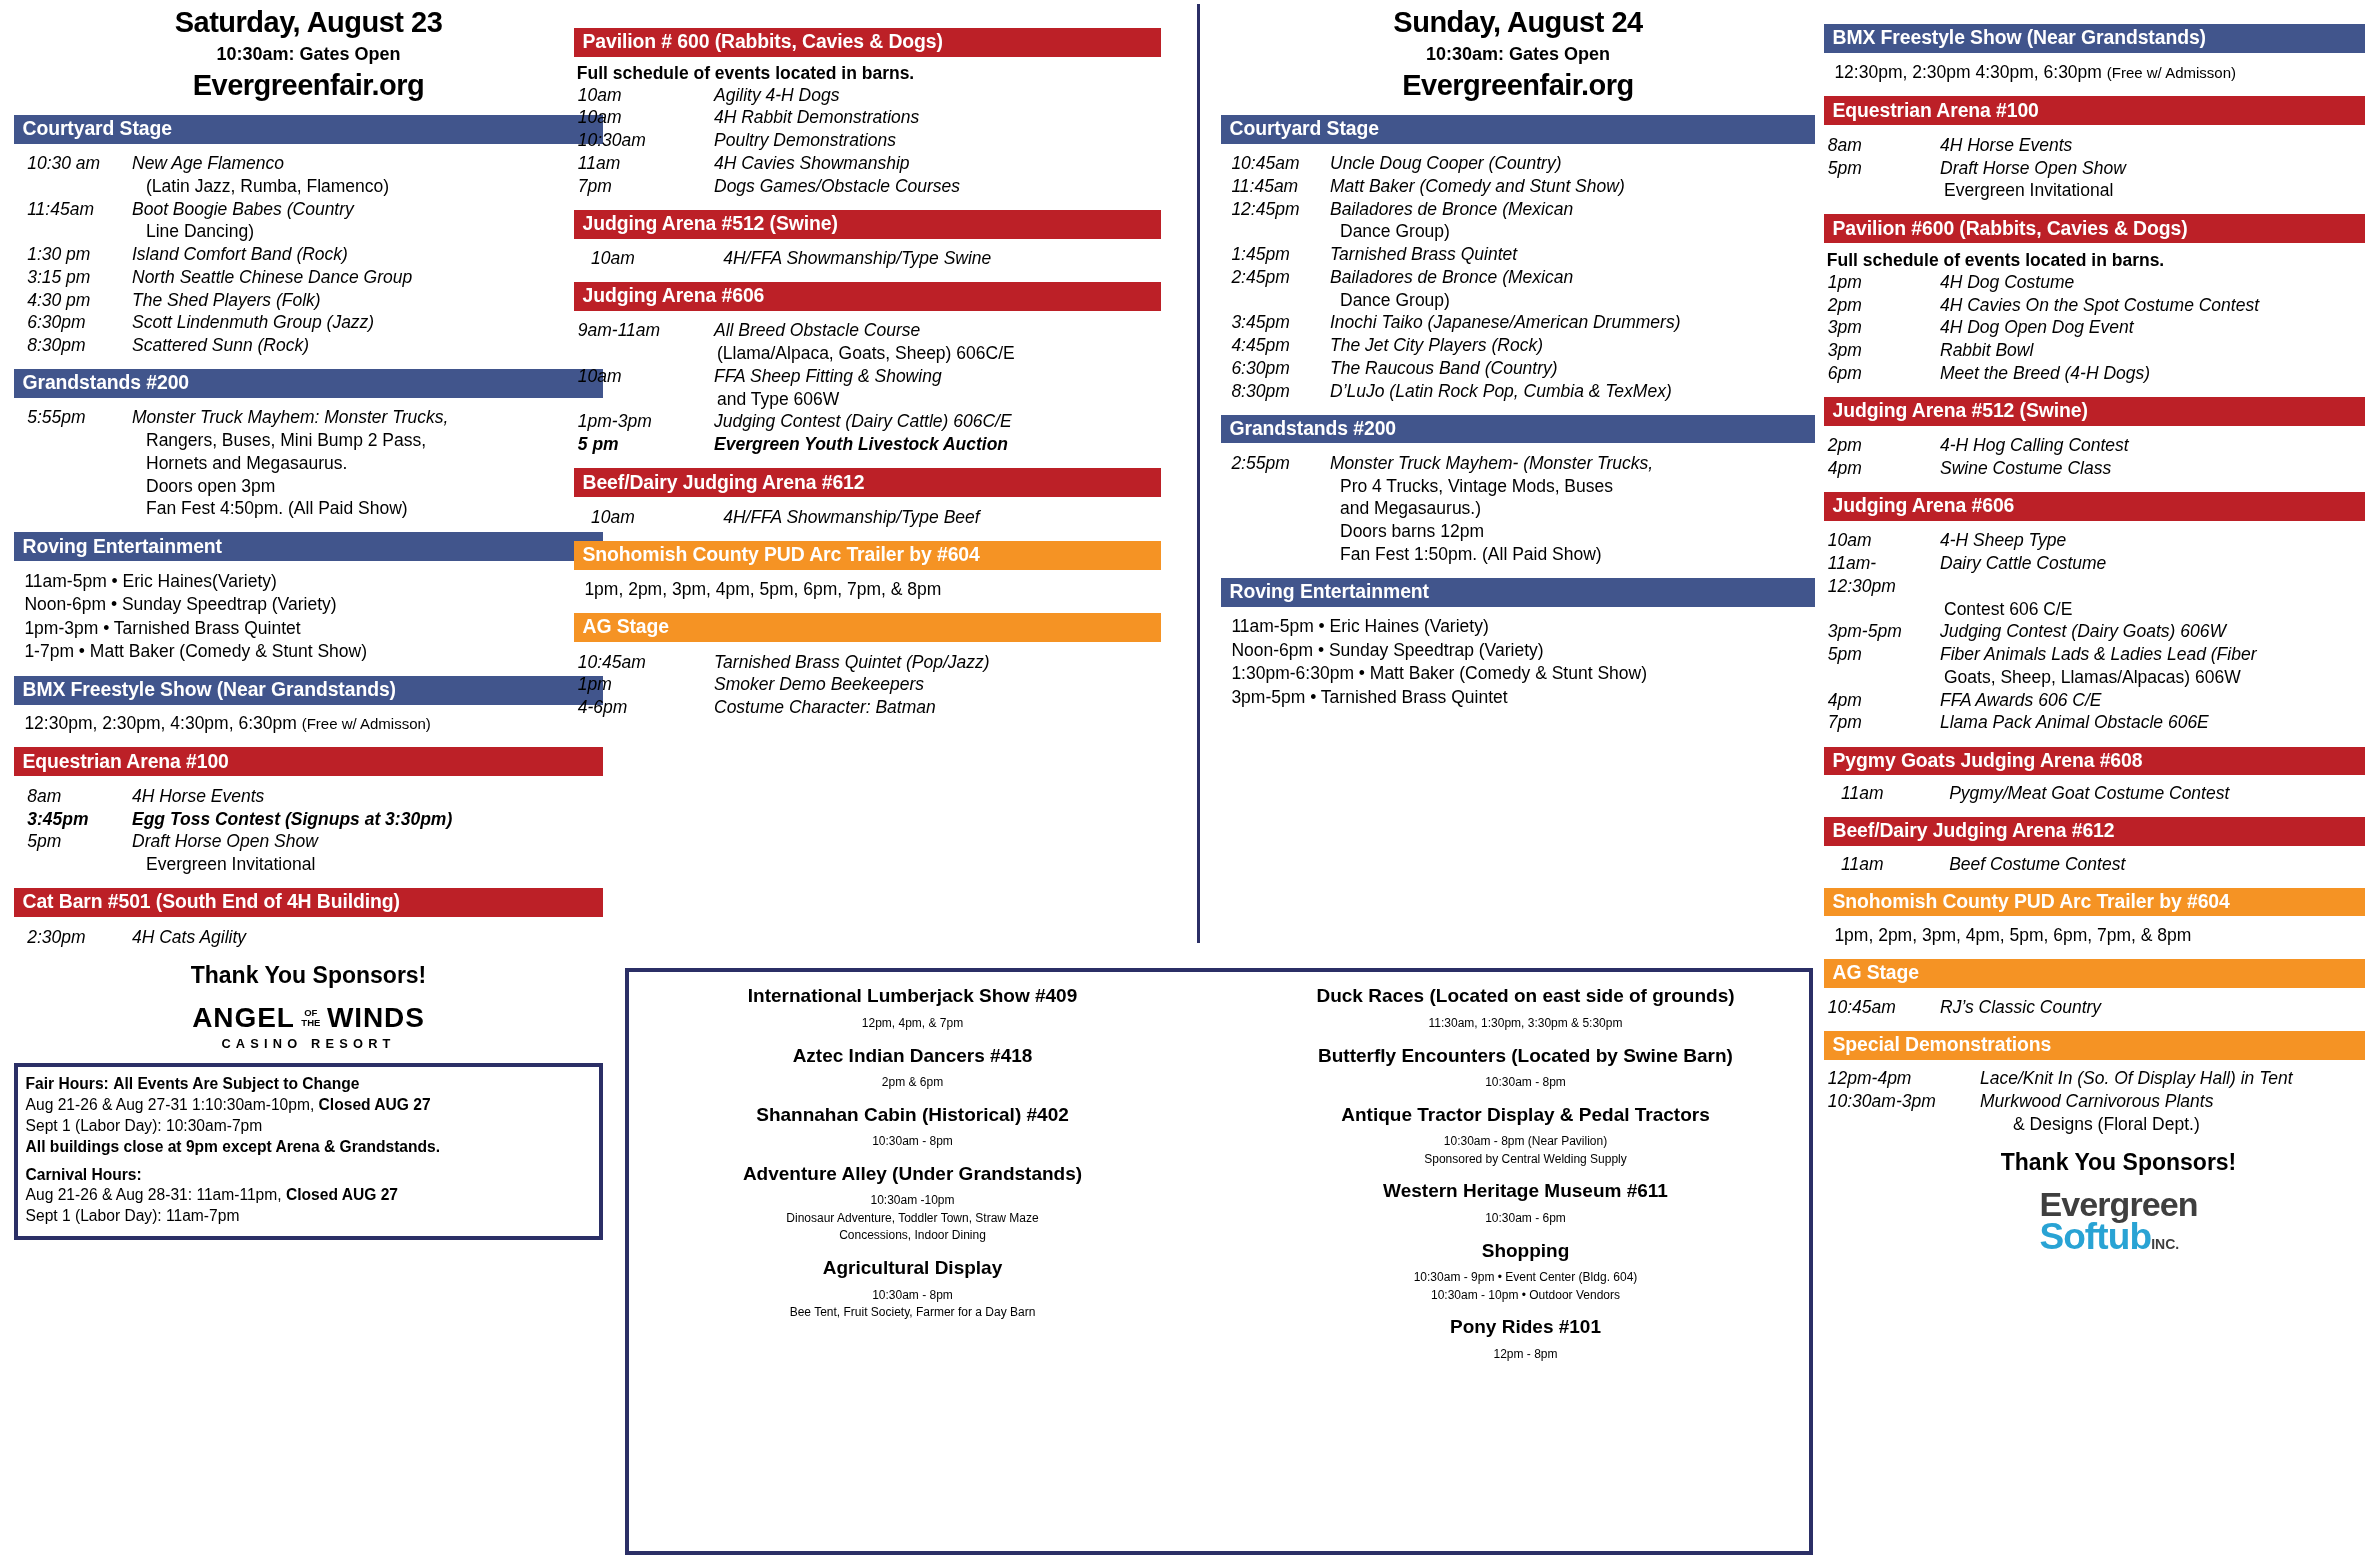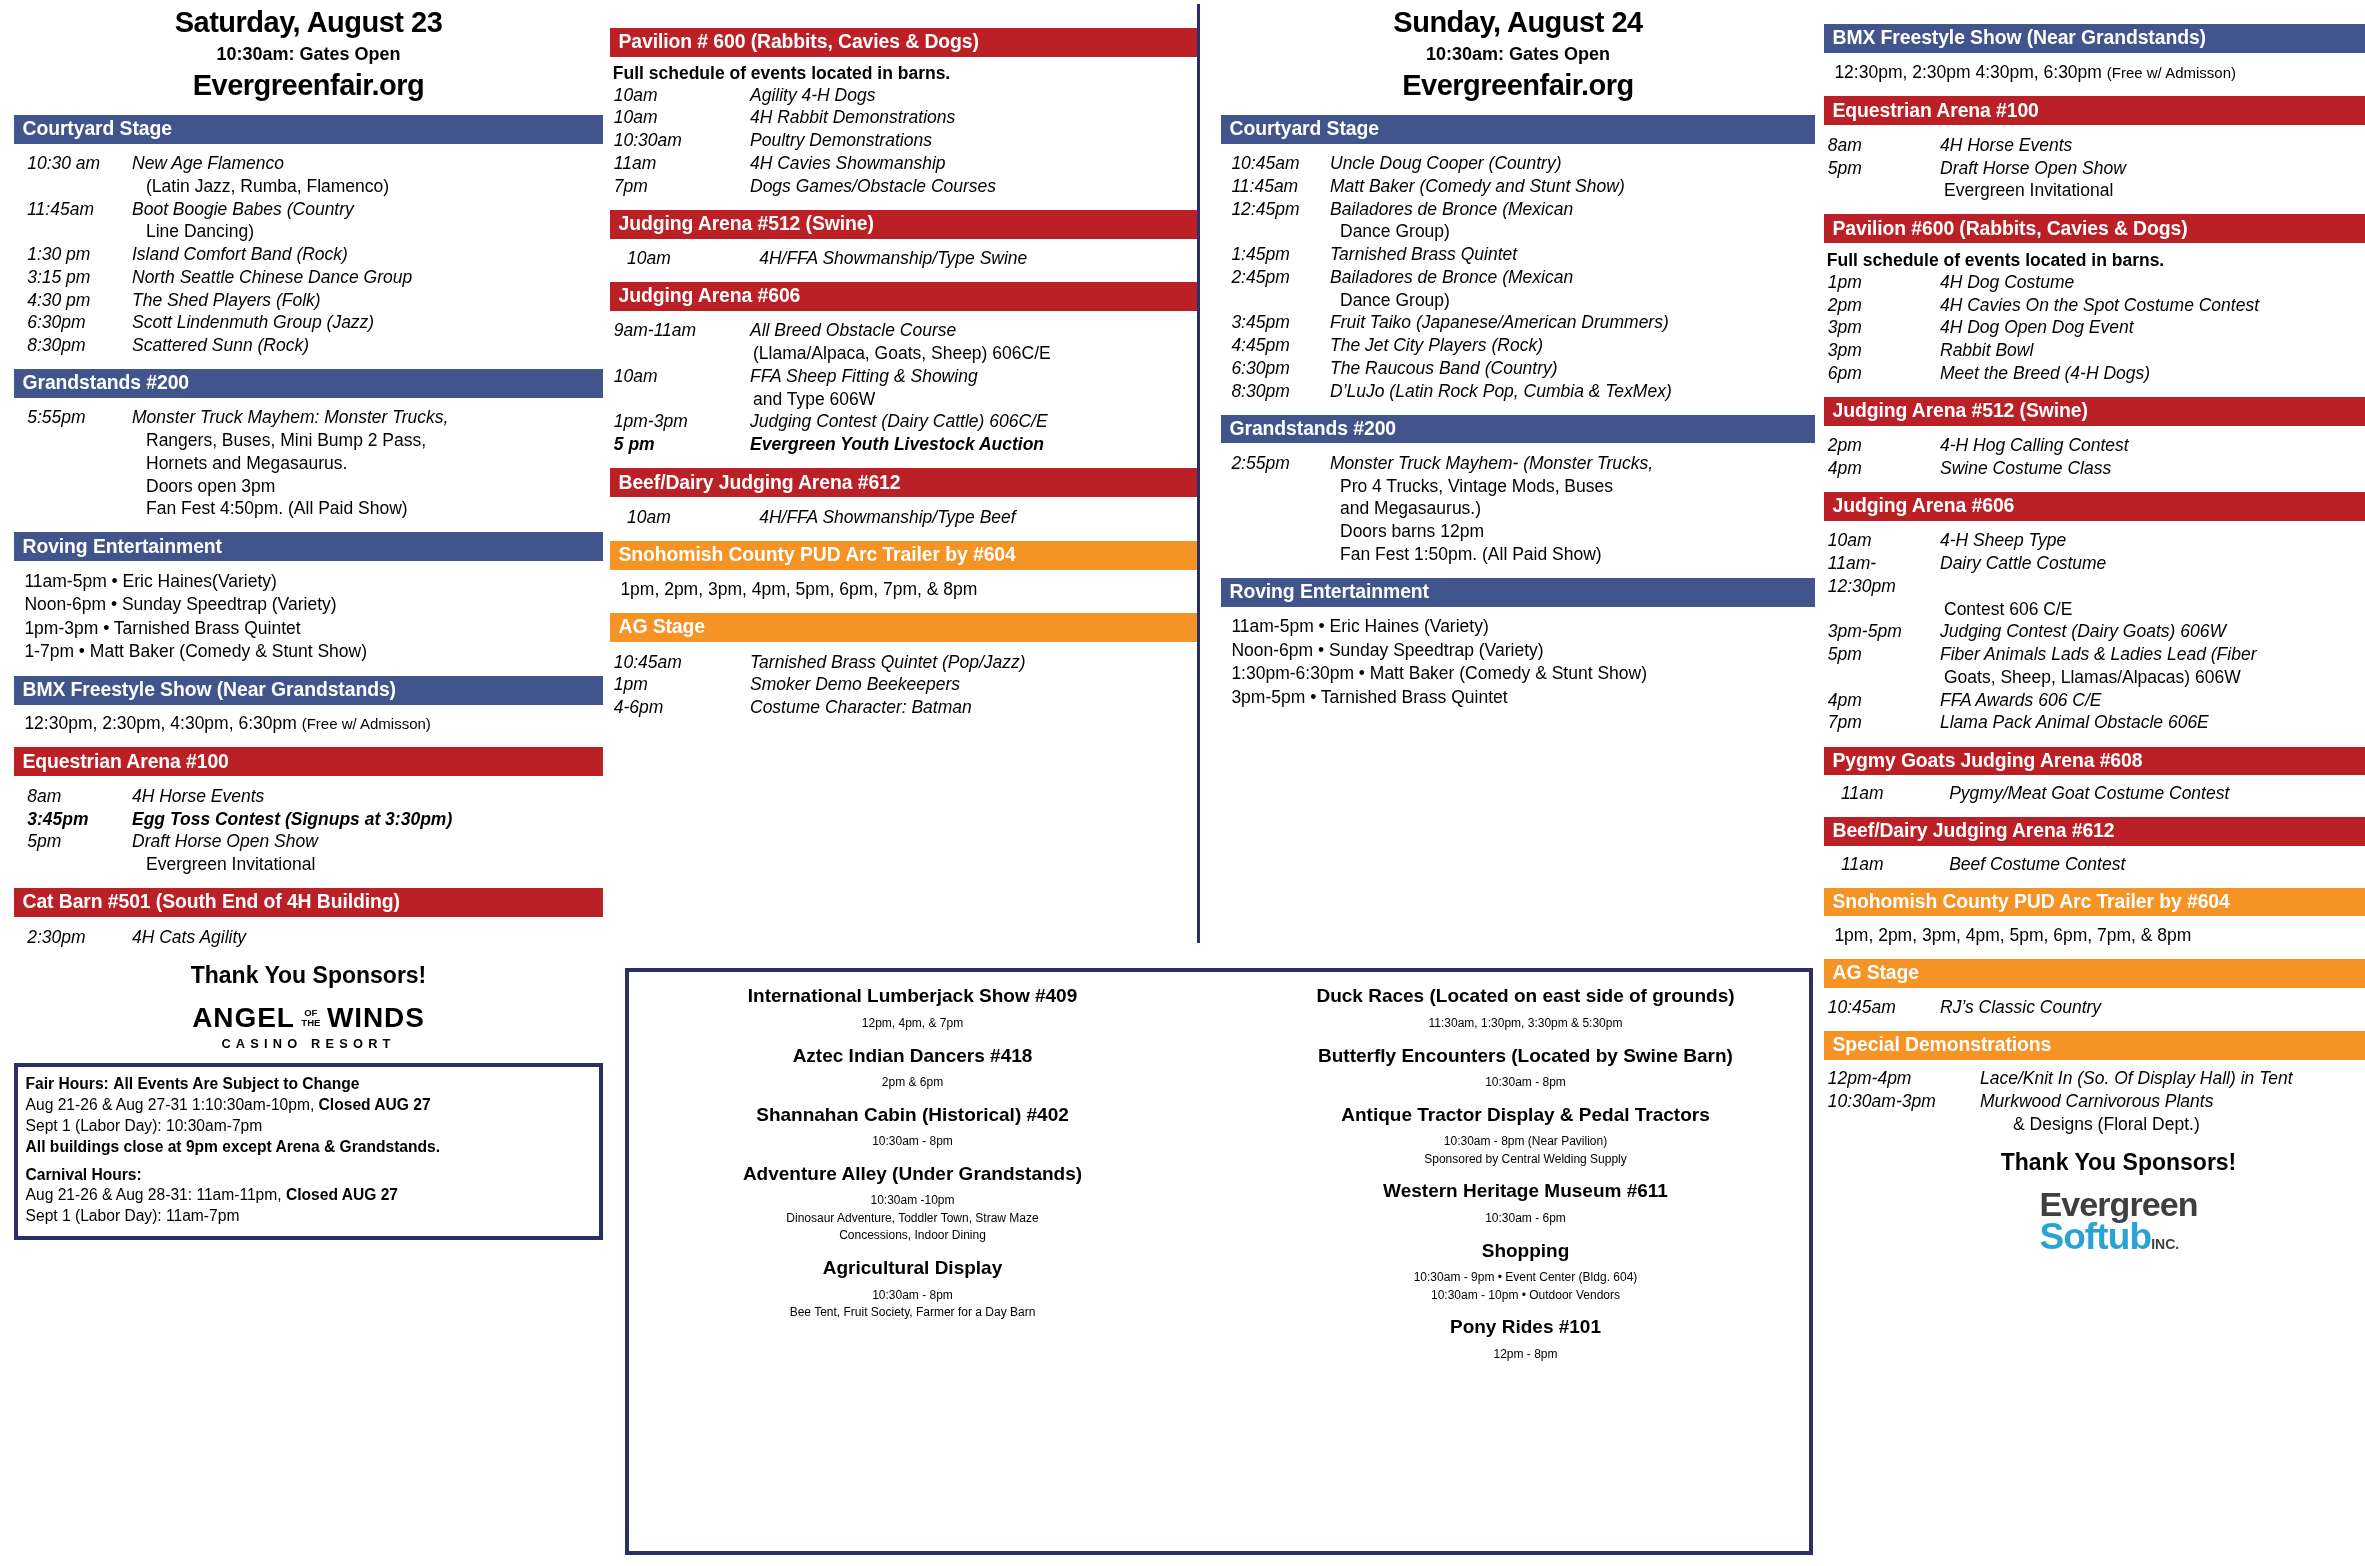--- a/index.html
+++ b/index.html
@@ -9,21 +9,21 @@
     font-family:"Liberation Sans", sans-serif;
     color:#000;
     position:relative;
     overflow:hidden;
   }
   .page { position:relative; width:2413px; height:1566px; }
 
   
   .col { position:absolute; top:0; }
   #col1 { left:14px;   width:589px; }
-  #col2 { left:610px; width:587px; }
+  #col2 { left:574px; width:587px; }
   #col3 { left:1221px; width:594px; }
   #col4 { left:1824px; width:589px; }
 
   .vrule { position:absolute; top:3.8px; width:3.3px; height:939px; background:#2b2f66; }
   #vrule1 { left:1197px; }
 
   
   .day-title {
     text-align:center; font-weight:bold; font-size:29px;
     letter-spacing:-0.5px; line-height:1.05; margin-top:6.6px;
@@ -337,21 +337,21 @@
           <span class="t">1:45pm</span>
           <span class="d">Tarnished Brass Quintet</span>
         </div>
       <div class="row">
           <span class="t">2:45pm</span>
           <span class="d">Bailadores de Bronce (Mexican</span>
         </div>
       <div class="cont">Dance Group)</div>
       <div class="row">
           <span class="t">3:45pm</span>
-          <span class="d">Fruit Taiko (Japanese/American Drummers)</span>
+          <span class="d">Inochi Taiko (Japanese/American Drummers)</span>
         </div>
       <div class="row">
           <span class="t">4:45pm</span>
           <span class="d">The Jet City Players (Rock)</span>
         </div>
       <div class="row">
           <span class="t">6:30pm</span>
           <span class="d">The Raucous Band (Country)</span>
         </div>
       <div class="row">

